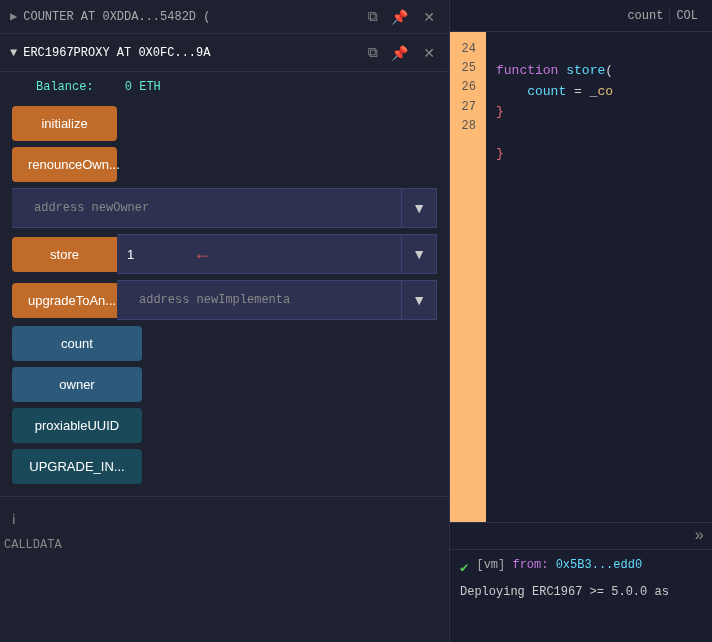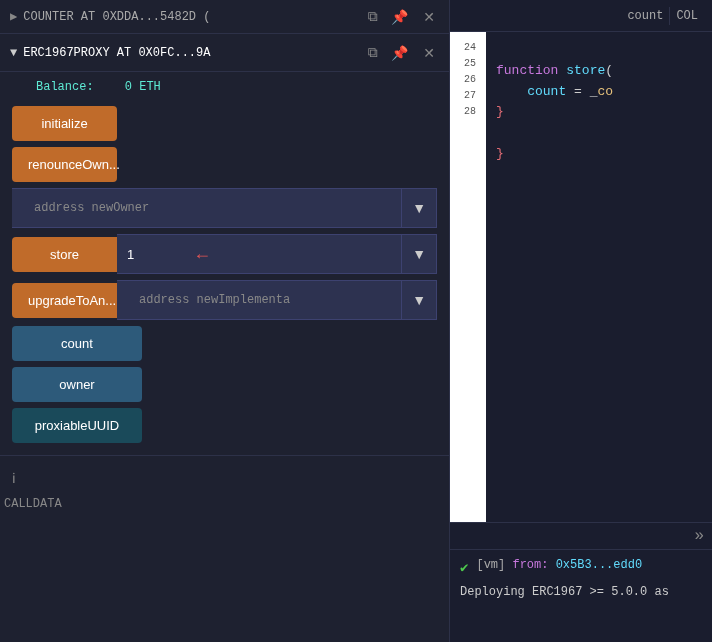--- a/index.html
+++ b/index.html
@@ -247,26 +247,26 @@
     }
     .topbar-item:last-child { border-right: none; }
 
     
     .code-area {
       flex: 1;
       display: flex;
       overflow: hidden;
     }
     .line-numbers {
-      background: #ffffff;
+      background: #fdba74;
       padding: 8px 0;
       min-width: 36px;
       text-align: right;
       color: #555;
-      font-size: 10px;
+      font-size: 12px;
       line-height: 1.6;
       padding-right: 10px;
       padding-left: 6px;
     }
     .code-content {
       flex: 1;
       padding: 8px 10px;
       font-size: 13px;
       line-height: 1.6;
       color: #ccc;
@@ -395,20 +395,23 @@
     </div>
 
     <div>
       <button class="btn-blue">owner</button>
     </div>
 
     <div>
       <button class="btn-teal">proxiableUUID</button>
     </div>
 
+    <div>
+      <button class="btn-teal">UPGRADE_IN...</button>
+    </div>
 
   </div>
 
   <div class="low-level-header">
     <span class="info-icon">ℹ</span>
   </div>
   <div class="calldata-label">CALLDATA</div>
 
 </div>
 

